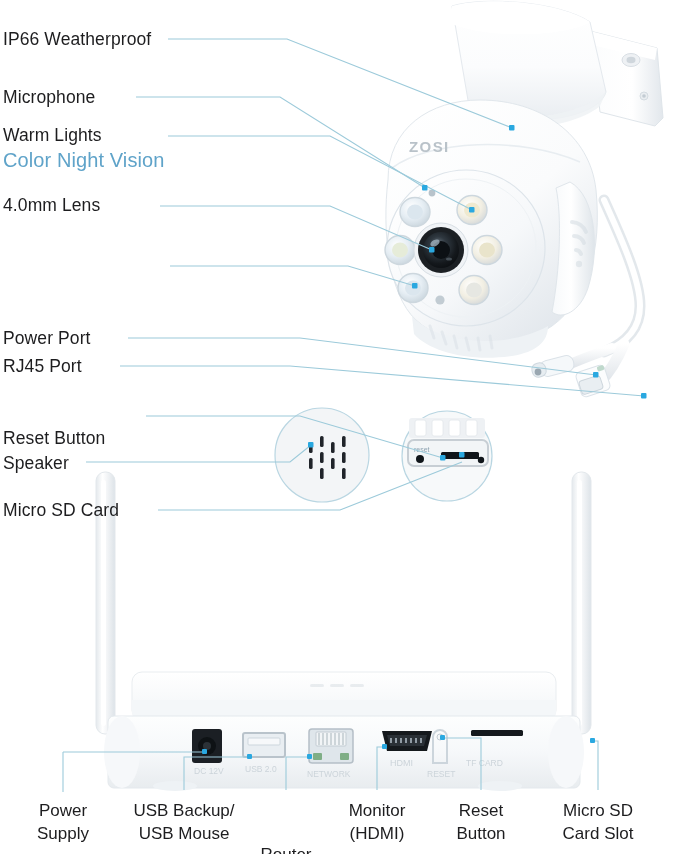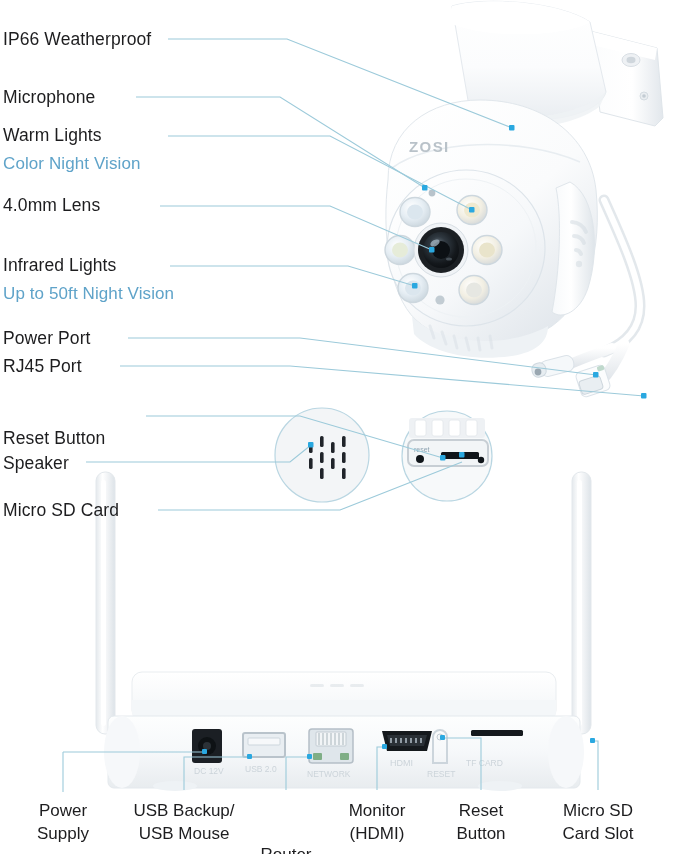--- a/index.html
+++ b/index.html
@@ -10,21 +10,21 @@
     -webkit-font-smoothing:antialiased;
   }
   .stage{position:absolute;inset:0;width:679px;height:854px;}
 
   
   .callout{position:absolute;left:3px;white-space:nowrap;}
   .callout .title{
     font-size:17.5px;color:#1d1d1f;line-height:1.18;letter-spacing:.1px;
   }
   .callout .sub{
-    font-size:17px;color:#5fa3c9;line-height:1.2;letter-spacing:.1px;margin-top:8px;
+    font-size:20px;color:#5fa3c9;line-height:1.2;letter-spacing:.1px;margin-top:2px;
   }
 
   
   .leadsvg{position:absolute;left:0;top:0;width:679px;height:854px;pointer-events:none;}
 
   
   .cap{position:absolute;text-align:center;font-size:17px;color:#1d1d1f;line-height:1.35;}
   .cap div{white-space:nowrap;}
 </style>
 </head>
@@ -352,24 +352,20 @@
 
   <div class="callout" style="top:125px;">
     <div class="title">Warm Lights</div>
     <div class="sub">Color Night Vision</div>
   </div>
 
   <div class="callout" style="top:195px;">
     <div class="title">4.0mm Lens</div>
   </div>
 
-  <div class="callout" style="top:255px;">
-    <div class="title">Infrared Lights</div>
-    <div class="sub">Up to 50ft Night Vision</div>
-  </div>
 
   <div class="callout" style="top:328px;text-align:center;">
     <div class="title">Power Port</div>
   </div>
 
   <div class="callout" style="top:356px;">
     <div class="title">RJ45 Port</div>
   </div>
 
   <div class="callout" style="top:428px;">

